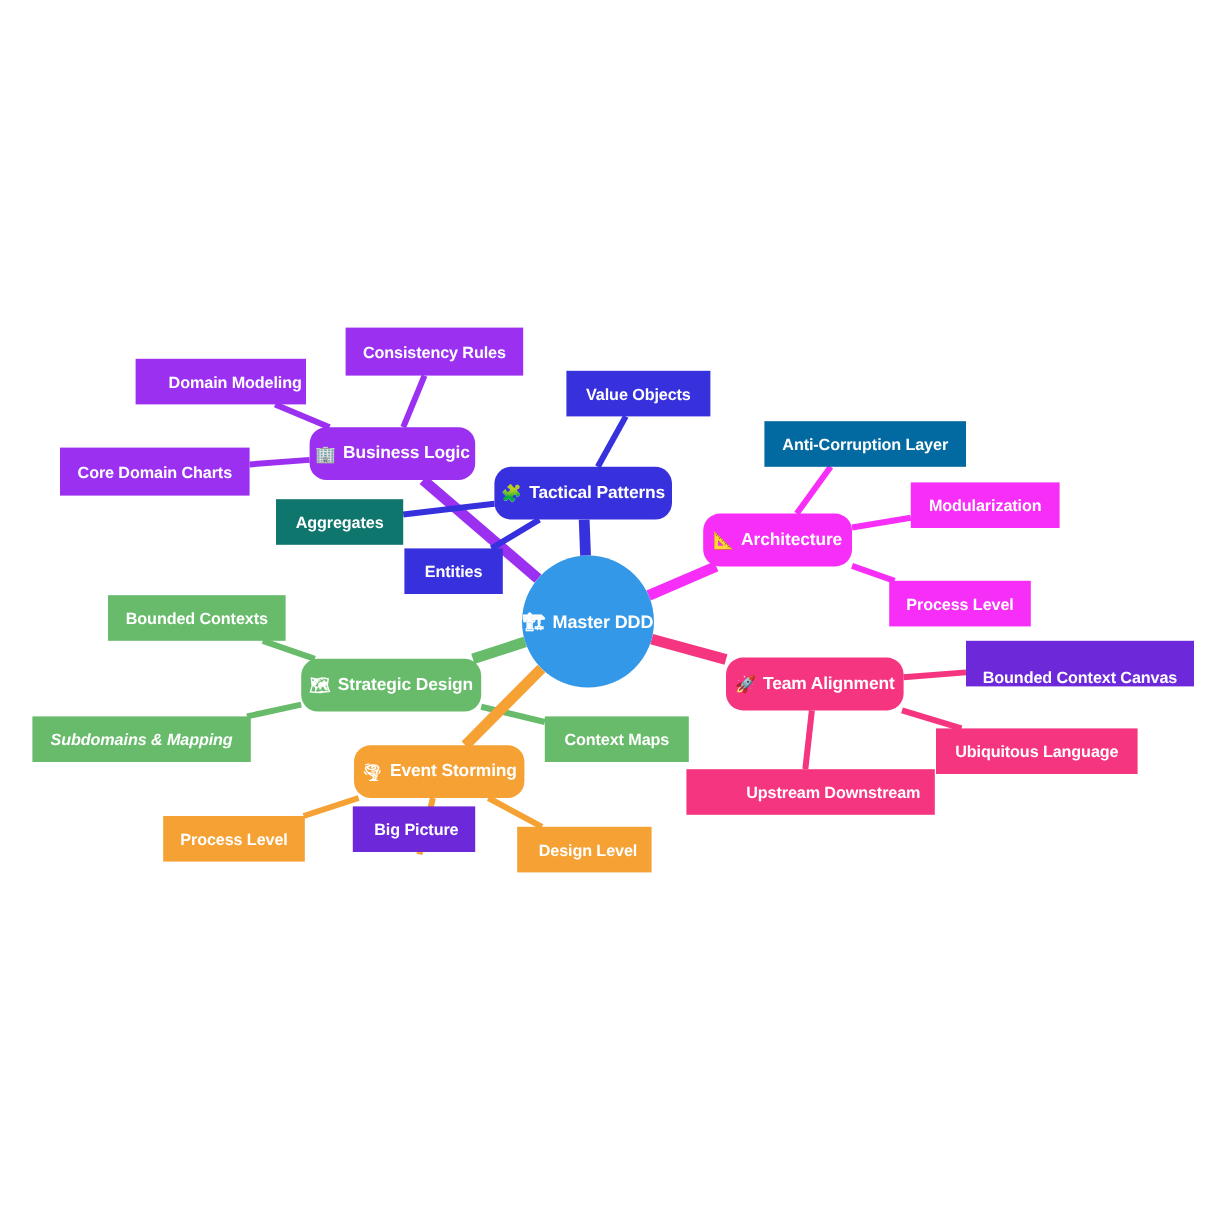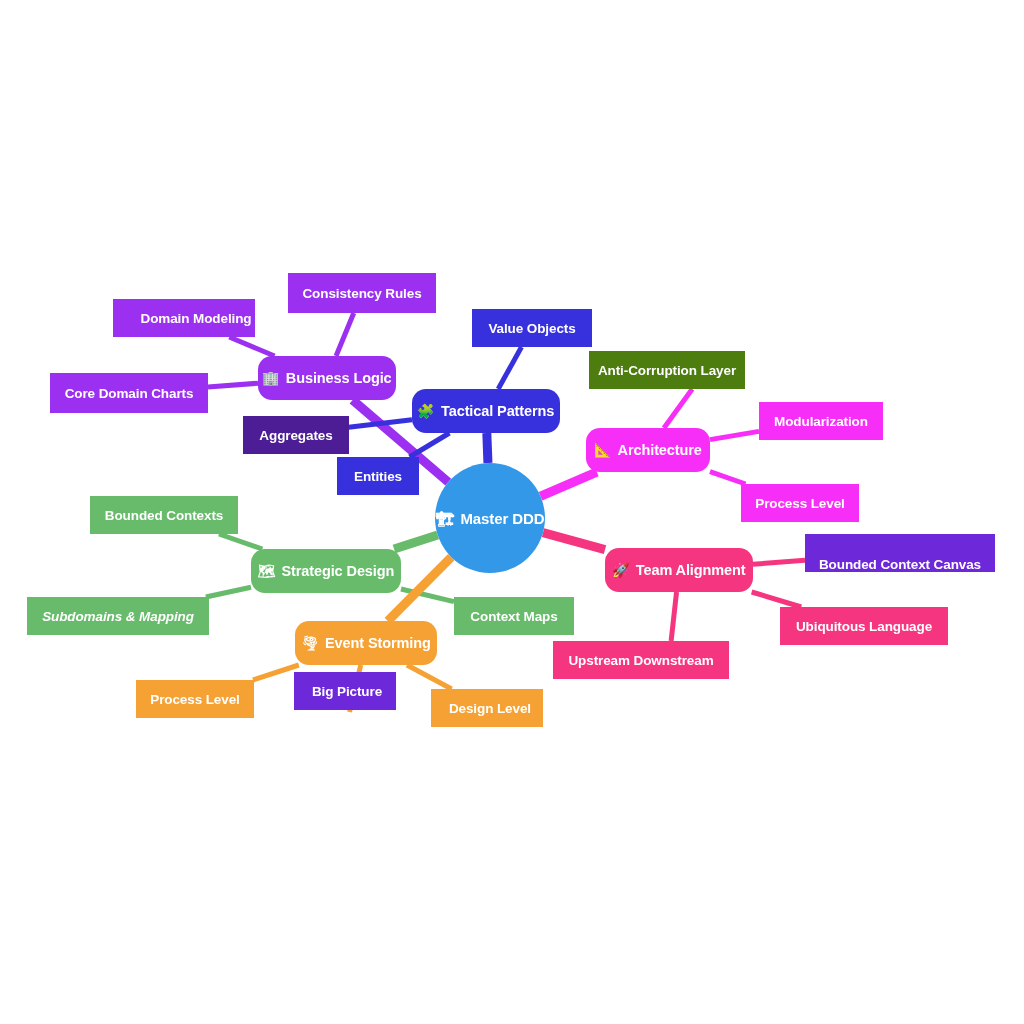--- a/index.html
+++ b/index.html
@@ -96,42 +96,42 @@
       </div>
       <div class="node node-leaf" style="background: rgb(155, 48, 240); left: 288px; top: 273px; width: 148px; height: 40px;">
         <span>Consistency Rules</span>
       </div>
       <div class="node node-leaf" style="background: rgb(155, 48, 240); left: 50px; top: 373px; width: 158px; height: 40px;">
         <span>Core Domain Charts</span>
       </div>
       <div class="node node-leaf" style="background: rgb(55, 48, 221); left: 472px; top: 309px; width: 120px; height: 38px;">
         <span>Value Objects</span>
       </div>
-      <div class="node node-leaf" style="background: #4c1d95; left: 230px; top: 416px; width: 106px; height: 38px; margin-left: 13px;">
+      <div class="node node-leaf" style="background: #0f766e; left: 230px; top: 416px; width: 106px; height: 38px;">
         <span>Aggregates</span>
       </div>
       <div class="node node-leaf" style="background: rgb(55, 48, 221); left: 337px; top: 457px; width: 82px; height: 38px;">
         <span>Entities</span>
       </div>
-      <div class="node node-leaf" style="background: #4d7c0f; left: 589px; top: 351px; width: 156px; height: 38px;">
+      <div class="node node-leaf" style="background: #0369a1; left: 637px; top: 351px; width: 168px; height: 38px;">
         <span>Anti-Corruption Layer</span>
       </div>
       <div class="node node-leaf" style="background: rgb(247, 46, 247); left: 759px; top: 402px; width: 124px; height: 38px;">
         <span>Modularization</span>
       </div>
       <div class="node node-leaf" style="background: rgb(247, 46, 247); left: 741px; top: 484px; width: 118px; height: 38px;">
         <span>Process Level</span>
       </div>
       <div class="node node-leaf" style="background: #6d28d9; left: 805px; top: 534px; width: 190px; height: 38px; align-items: flex-end;">
         <span>Bounded Context Canvas</span>
       </div>
       <div class="node node-leaf" style="background: rgb(245, 53, 127); left: 780px; top: 607px; width: 168px; height: 38px;">
         <span>Ubiquitous Language</span>
       </div>
-      <div class="node node-leaf" style="background: rgb(245, 53, 127); left: 553px; top: 641px; width: 176px; height: 38px;">
+      <div class="node node-leaf" style="background: rgb(245, 53, 127); left: 572px; top: 641px; width: 207px; height: 38px; justify-content: flex-end;">
         <span>Upstream Downstream</span>
       </div>
       <div class="node node-leaf" style="background: rgb(103, 187, 106); left: 90px; top: 496px; width: 148px; height: 38px;">
         <span>Bounded Contexts</span>
       </div>
       <div class="node node-leaf" style="background: rgb(103, 187, 106); left: 27px; top: 597px; width: 182px; height: 38px; font-style: italic;">
         <span>Subdomains &amp; Mapping</span>
       </div>
       <div class="node node-leaf" style="background: rgb(103, 187, 106); left: 454px; top: 597px; width: 120px; height: 38px;">
         <span>Context Maps</span>

